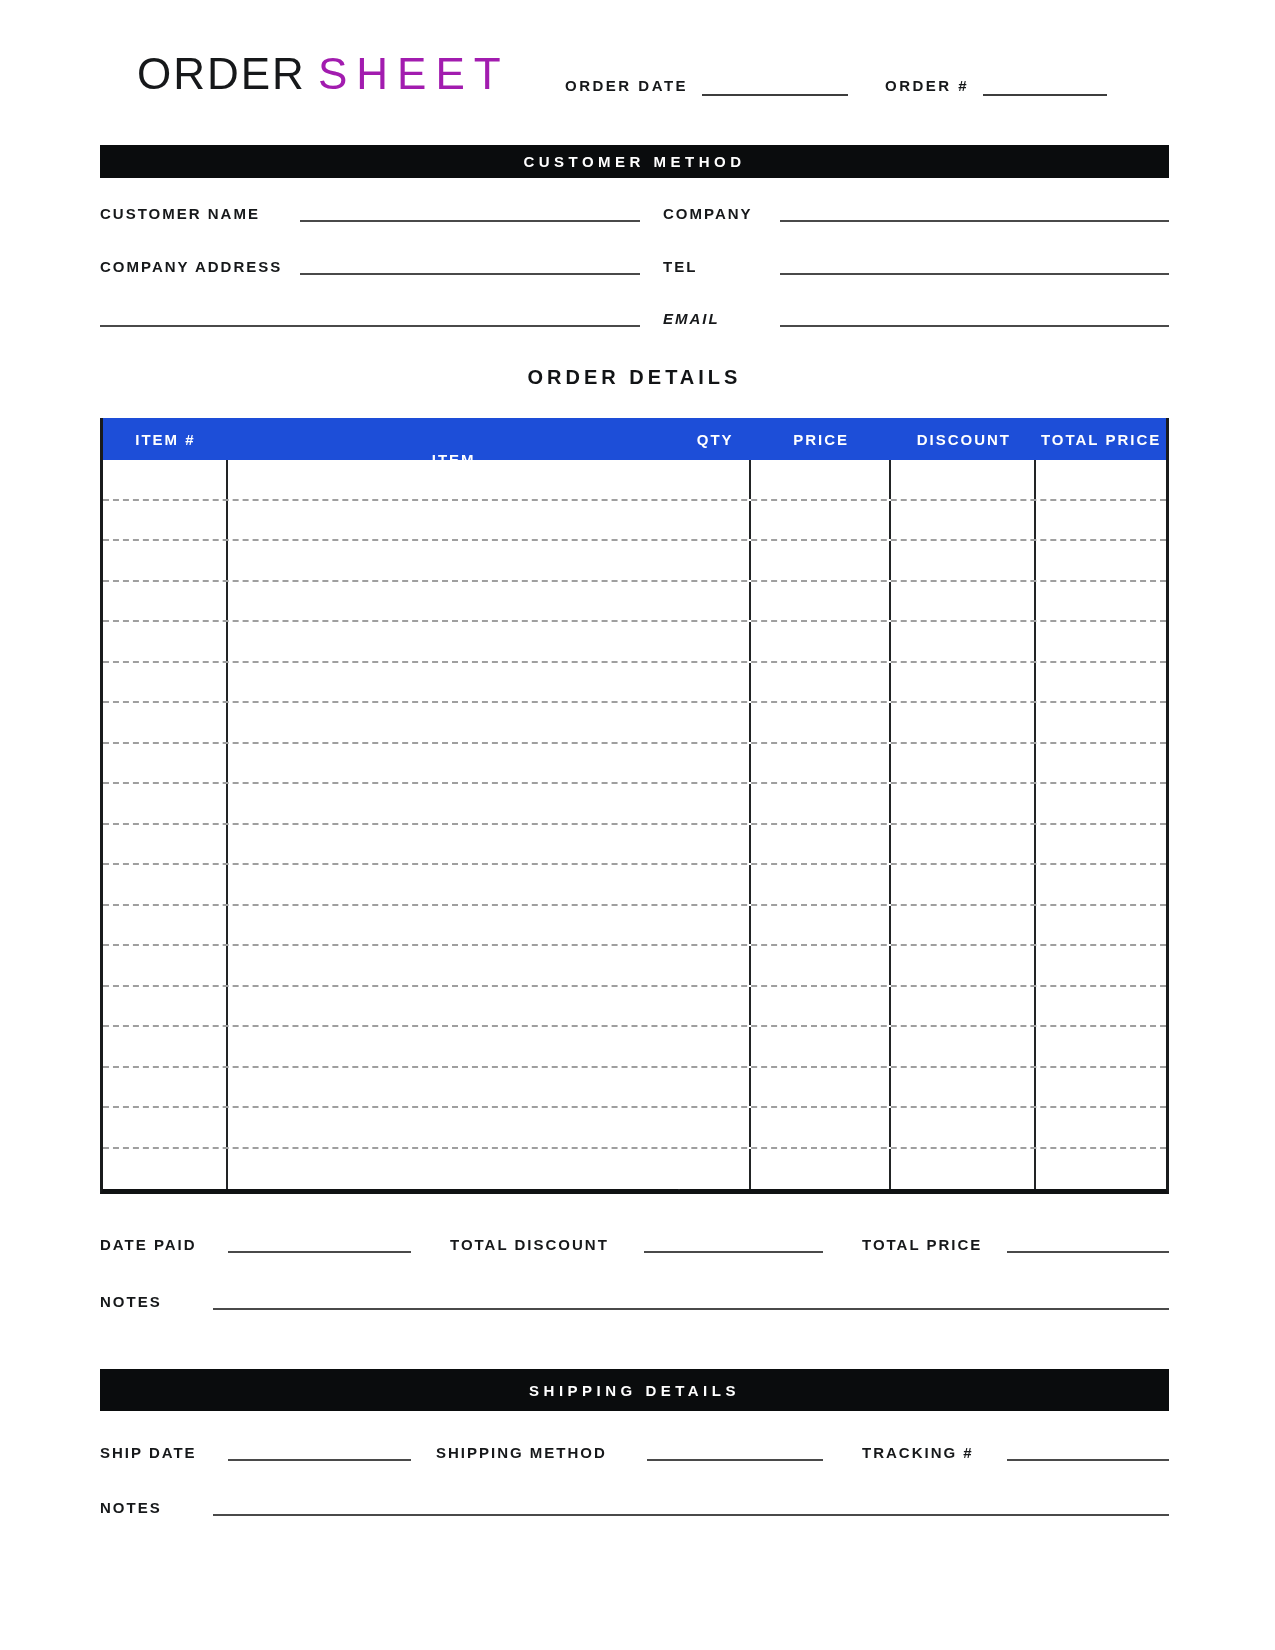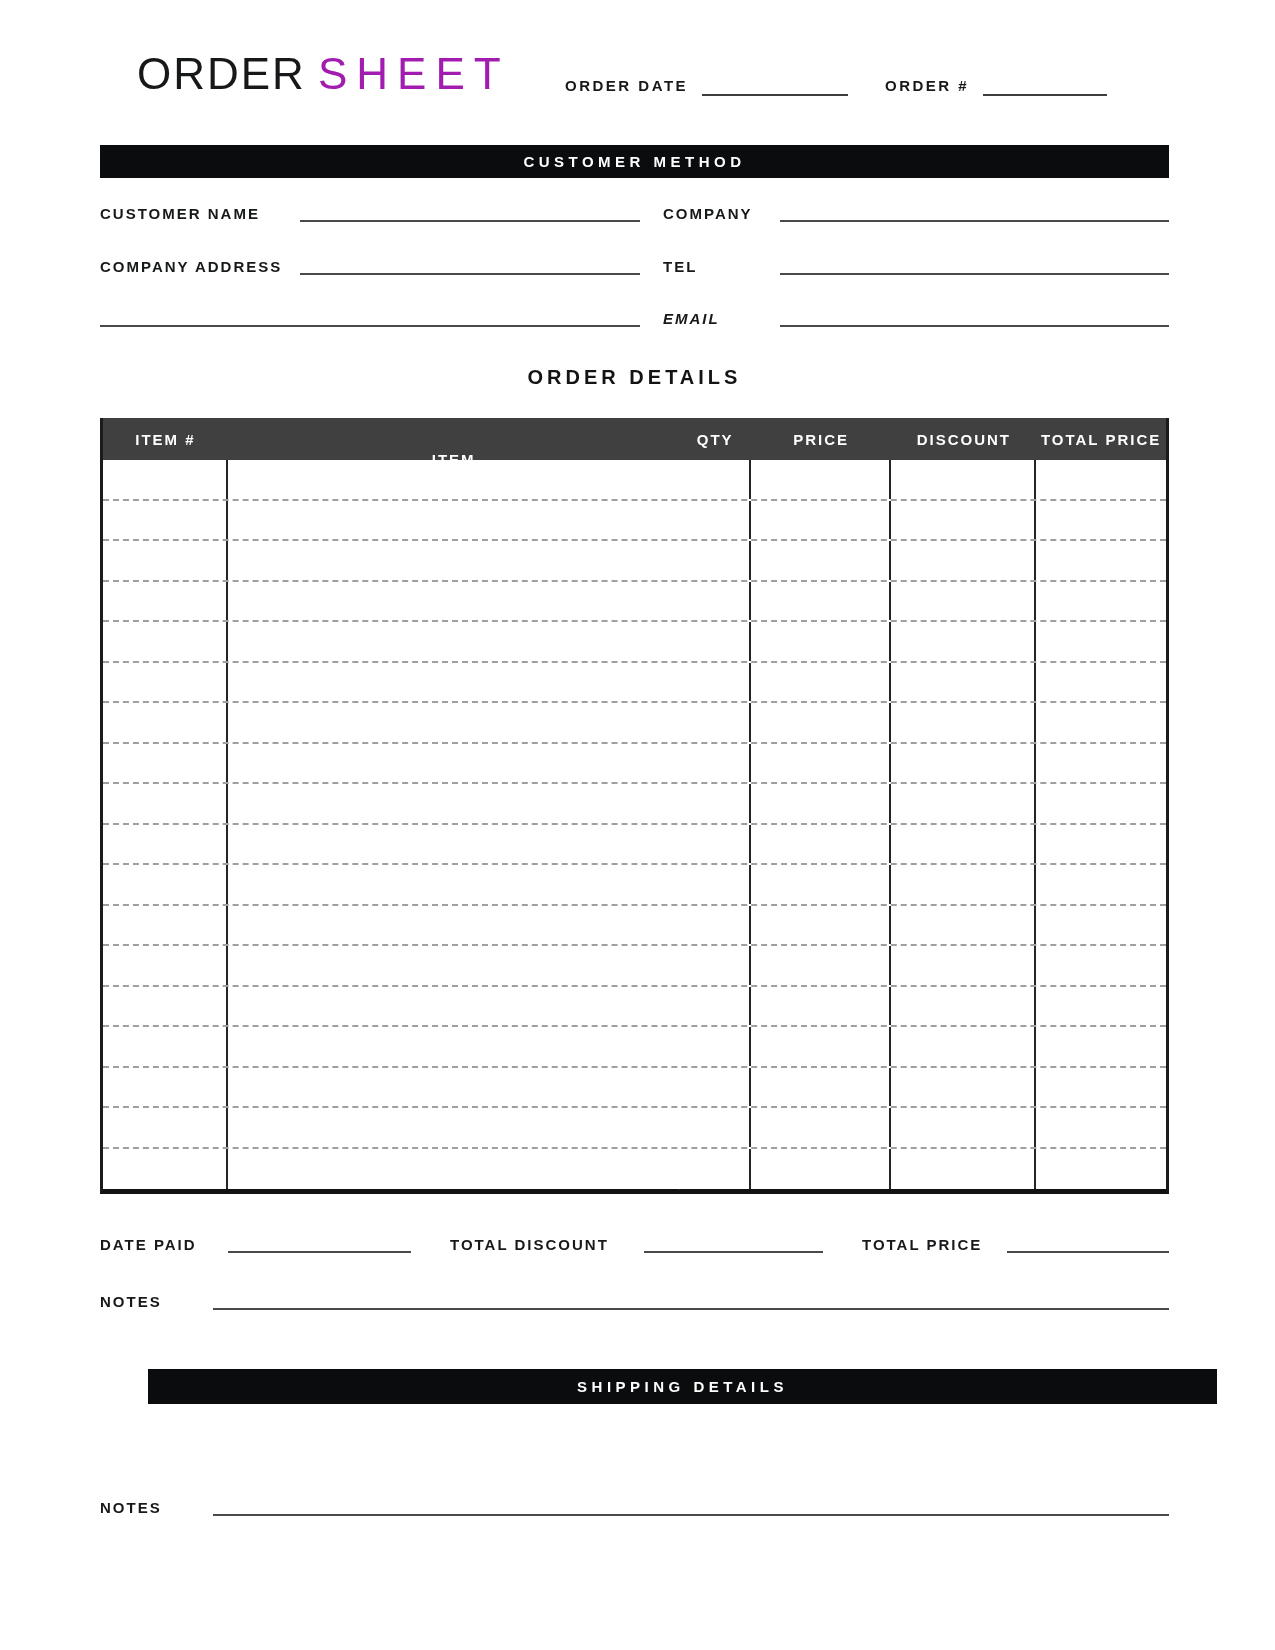--- a/index.html
+++ b/index.html
@@ -56,21 +56,21 @@
     background: #0a0c0d;
     color: #ffffff;
     display: flex;
     align-items: center;
     justify-content: center;
     font-size: 15px;
     font-weight: bold;
     letter-spacing: 4.5px;
   }
   .banner-customer { top: 145px; }
-  .banner-shipping { top: 1369px; height: 35px; margin-left: 48px; }
+  .banner-shipping { top: 1369px; height: 42px; }
 
   
   .frow {
     position: absolute;
     left: 100px;
     width: 1069px;
     height: 22px;
   }
   .frow .lbl {
     position: absolute;
@@ -110,21 +110,21 @@
     top: 418px;
     width: 1069px;
     border-left: 3px solid #191b1c;
     border-right: 3px solid #191b1c;
     border-bottom: 5px solid #101213;
     background: #ffffff;
   }
   .thead {
     display: flex;
     height: 42px;
-    background: #404040;
+    background: #1d4ed8;
     align-items: center;
   }
   .th {
     color: #ffffff;
     font-size: 15px;
     font-weight: bold;
     letter-spacing: 2px;
     text-align: center;
     white-space: nowrap;
     overflow: visible;
@@ -379,19 +379,27 @@
 
   <div class="frow row-notes1">
     <span class="lbl pos-l0">NOTES</span>
     <div class="fill-line line-notes"></div>
   </div>
 
   <div class="banner banner-shipping">
     <span>SHIPPING DETAILS</span>
   </div>
 
+  <div class="frow row-ship">
+    <span class="lbl pos-l0">SHIP DATE</span>
+    <div class="fill-line line-s1"></div>
+    <span class="lbl lbl-ship-method">SHIPPING METHOD</span>
+    <div class="fill-line line-s2"></div>
+    <span class="lbl lbl-ship-tracking">TRACKING #</span>
+    <div class="fill-line line-s3"></div>
+  </div>
 
   <div class="frow row-notes2">
     <span class="lbl pos-l0">NOTES</span>
     <div class="fill-line line-notes"></div>
   </div>
 
 </div>
 
 </body></html>

